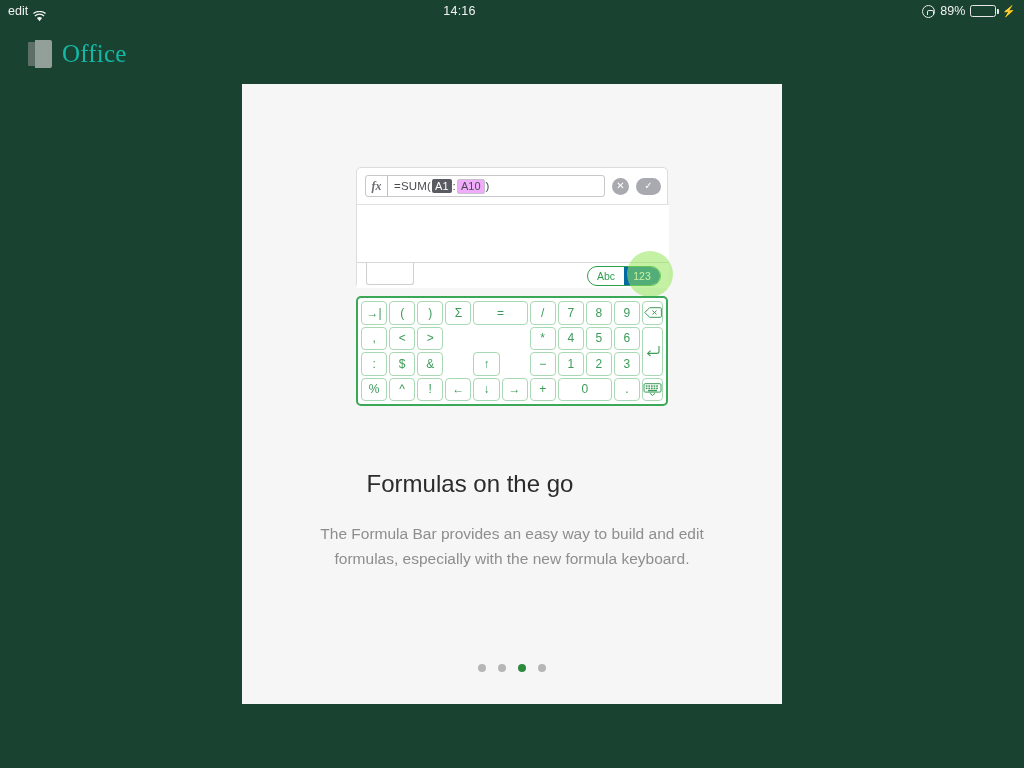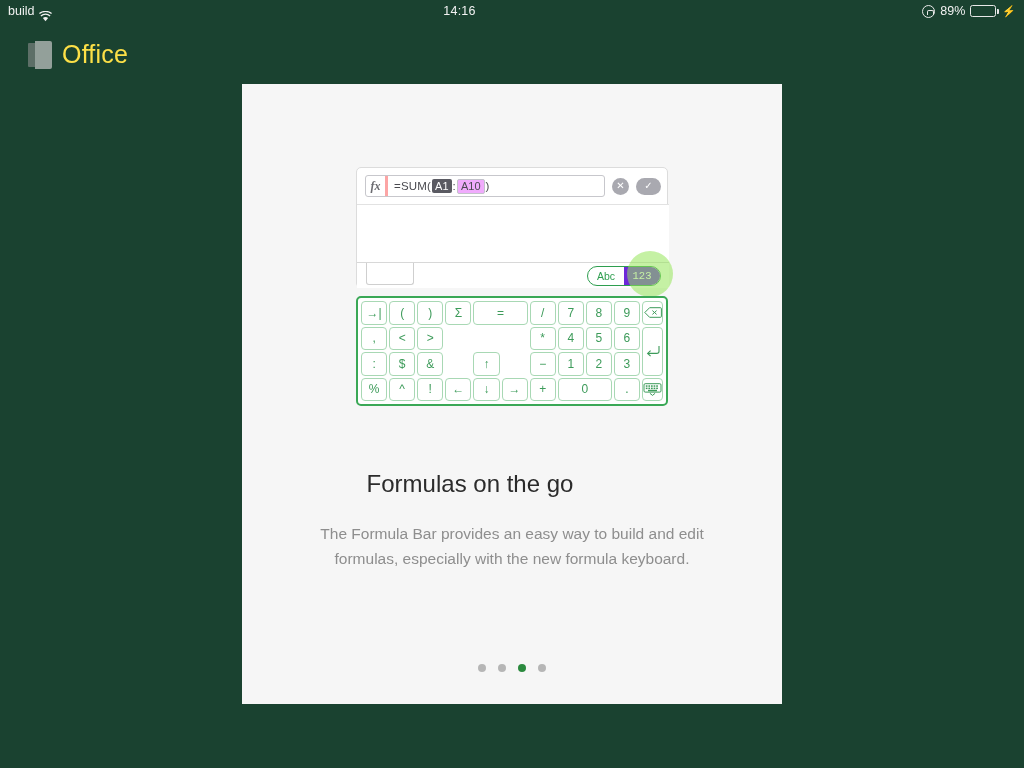--- a/index.html
+++ b/index.html
@@ -42,40 +42,40 @@
   .brand { position: absolute; left: 28px; top: 40px; display: flex; align-items: center; gap: 10px; }
   .brand-mark { width: 24px; height: 28px; position: relative; }
   .brand-mark .door {
     position: absolute; left: 0; top: 2px; width: 7px; height: 24px;
     background: #5d6f67; border-radius: 1px 0 0 1px;
   }
   .brand-mark .page {
     position: absolute; left: 7px; top: 0; width: 17px; height: 28px;
     background: #93a09a; border-radius: 0 2px 2px 0;
   }
-  .brand-text { color: #fde047; font-size: 25px; font-weight: 400; letter-spacing: .2px; }
+  .brand-text { color: #14b8a6; font-size: 25px; font-weight: 400; letter-spacing: .2px; font-family: Liberation Serif, serif; }
 
   
   .card {
     position: absolute; left: 242px; top: 84px; width: 540px; height: 620px;
     background: #f6f6f6;
   }
 
   
   .mock {
     position: absolute; left: 114px; top: 83px; width: 312px; height: 121px;
     background: #ffffff; border: 1px solid #dcdcdc; border-radius: 5px;
   }
   .fbar-row { position: absolute; left: 0; top: 0; width: 312px; height: 36px; display: flex; align-items: center; padding: 0 8px; gap: 7px; }
   .fbar-input {
     flex: 1; height: 22px; background: #fff; border: 1px solid #c7c7cc; border-radius: 3px;
     display: flex; align-items: center; overflow: hidden;
   }
   .fx {
-    width: 22px; height: 20px; border-right: 3px solid #fca5a5;
+    width: 22px; height: 20px; border-right: 1px solid #fca5a5;
     display: flex; align-items: center; justify-content: center;
     font-family: "Liberation Serif", serif; font-style: italic; font-weight: 700;
     font-size: 12px; color: #6b6b70;
   }
   .formula { display: flex; align-items: center; padding-left: 6px; font-size: 11.5px; color: #4a4a50; gap: 0px; }
   .formula .plain { letter-spacing: .2px; }
   .ref-sel {
     background: #5a5a62; color: #ffffff; border-radius: 2px;
     padding: 0 3px; margin: 0 1px; font-size: 11px; line-height: 14px;
   }
@@ -107,21 +107,21 @@
   }
   .kbtoggle {
     position: absolute; right: 8px; top: 3px;
     width: 74px; height: 20px; border: 1px solid #2e9e4f; border-radius: 10px;
     display: flex; overflow: hidden; background: #fff; margin-left: 42px;
   }
   .kbtoggle div {
     flex: 1; display: flex; align-items: center; justify-content: center;
     font-size: 10.5px; color: #2e9e4f;
   }
-  .kbtoggle div.on { background: #6d28d9; color: #ffffff; font-family: Liberation Mono, monospace; }
+  .kbtoggle div.on { background: #0369a1; color: #ffffff; }
   .tap-highlight {
     position: absolute; right: -4px; top: -12px; width: 46px; height: 46px;
     border-radius: 50%; background: rgba(150, 230, 90, 0.55); pointer-events: none;
   }
 
   
   .kb {
     position: absolute; left: 114px; top: 212px; width: 312px; height: 110px;
     border: 2px solid #3aa856; border-radius: 5px; background: #ffffff;
     padding: 3px;
@@ -157,21 +157,21 @@
   .dot { width: 8px; height: 8px; border-radius: 50%; background: #b6b6b6; }
   .dot.active { background: #2b8a3e; }
 </style>
 </head>
 <body>
 
 <div id="root">
 
   <div class="statusbar">
     <div class="sb-left">
-      <span>build</span>
+      <span>edit</span>
       <span class="wifi-icon">
         <svg width="13" height="11" viewBox="0 0 13 11">
           <path d="M6.5 10.2 L3.9 6.9 a4.2 4.2 0 0 1 5.2 0 Z" fill="#f0f0f0"></path>
           <path d="M1.9 4.9 a7 7 0 0 1 9.2 0" stroke="#f0f0f0" stroke-width="1.3" fill="none"></path>
           <path d="M0.4 2.6 a9.6 9.6 0 0 1 12.2 0" stroke="#f0f0f0" stroke-width="1.3" fill="none"></path>
         </svg>
       </span>
     </div>
     <div class="sb-center">14:16</div>
     <div class="sb-right">

